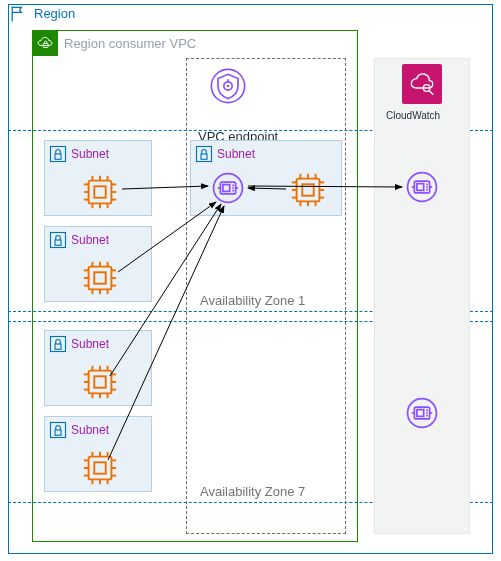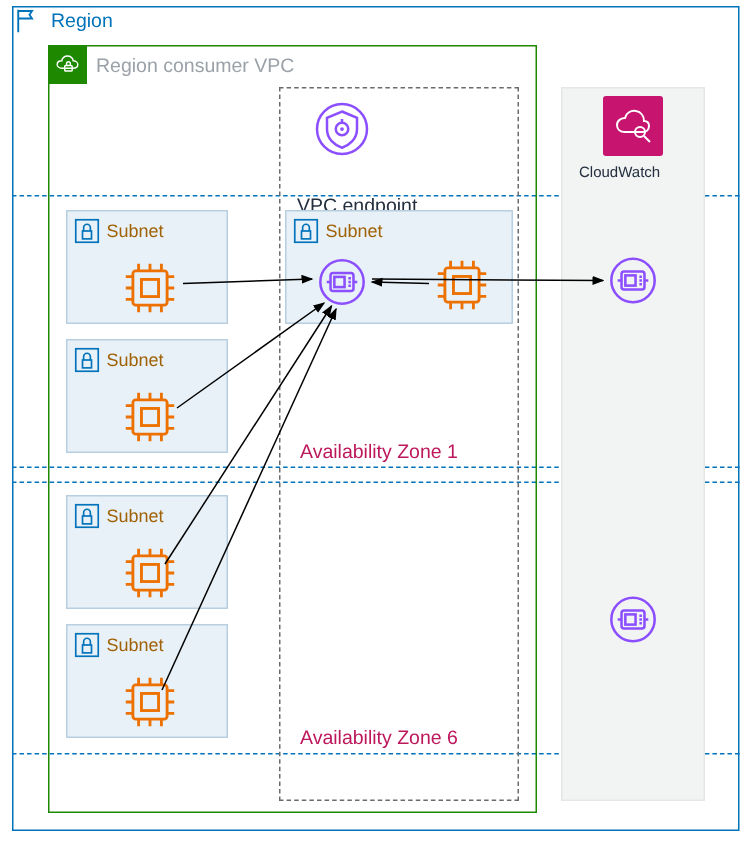--- a/index.html
+++ b/index.html
@@ -21,26 +21,26 @@
   .endpoint-label { position: absolute; left: 198px; top: 112px; color: #232f3e; font-size: 13px; margin-top: 17px; }
   .endpoint-icon { position: absolute; left: 208px; top: 66px; width: 40px; height: 40px; }
 
   
   .cw-box { position: absolute; left: 374px; top: 58px; width: 96px; height: 476px; background: #f2f3f3; border: 1px solid #e6e6e6; }
   .cw-badge { position: absolute; left: 402px; top: 64px; width: 40px; height: 40px; background: #c7156f; border-radius: 2px; display:flex; align-items:center; justify-content:center; }
   .cw-label { position: absolute; left: 386px; top: 110px; font-size: 10px; }
 
   
   .az-line { position: absolute; left: 8px; width: 485px; border-top: 1px dashed #0073bb; }
-  .az-label { position: absolute; color: #be185d; font-size: 13px; }
+  .az-label { position: absolute; color: #737373; font-size: 13px; }
 
   
   .subnet { position: absolute; width: 108px; height: 76px; background: #e8f1f7; border: 1px solid #b7cfe0; }
   .subnet-lock { position: absolute; left: 4px; top: 4px; width: 18px; height: 18px; }
-  .subnet-label { position: absolute; left: 26px; top: 6px; color: #a16207; font-size: 12px; }
+  .subnet-label { position: absolute; left: 26px; top: 6px; color: #a21caf; font-size: 12px; }
 
   
   .chip { position: absolute; width: 38px; height: 38px; }
 
   
   .eni { position: absolute; width: 34px; height: 34px; }
 
   svg.arrowlayer { position: absolute; left:0; top:0; width:501px; height:561px; pointer-events:none; }
 </style>
 </head>
@@ -87,21 +87,21 @@
       <circle fill="none" stroke="#8c4fff" stroke-width="2" cx="24" cy="24" r="20"></circle>
       <path fill="none" stroke="#8c4fff" stroke-width="2" d="M24 10l12 5v9c0 8-6 13-12 15-6-2-12-7-12-15v-9l12-5z"></path>
       <circle fill="none" stroke="#8c4fff" stroke-width="2" cx="24" cy="24" r="5"></circle>
       <circle fill="#8c4fff" cx="24" cy="24" r="1.5"></circle>
       <path fill="none" stroke="#8c4fff" stroke-width="2" d="M24 19v-3"></path>
     </svg>
   </div>
   <div class="endpoint-label">VPC endpoint</div>
 
   <div class="az-label" style="left:200px; top:293px;">Availability Zone 1</div>
-  <div class="az-label" style="left:200px; top:484px;">Availability Zone 6</div>
+  <div class="az-label" style="left:200px; top:484px;">Availability Zone 7</div>
 
   <div class="subnet" style="left:44px; top:140px;">
     <div class="subnet-lock">
       <svg viewBox="0 0 24 24" width="18" height="18">
           <rect fill="none" stroke="#0073bb" stroke-width="1.5" x="2" y="2" width="20" height="20"></rect>
           <rect fill="none" stroke="#0073bb" stroke-width="1.5" x="8" y="12" width="8" height="7"></rect>
           <path fill="none" stroke="#0073bb" stroke-width="1.5" d="M9 12V9a3 3 0 0 1 6 0v3"></path>
         </svg>
     </div>
     <div class="subnet-label">Subnet</div>

